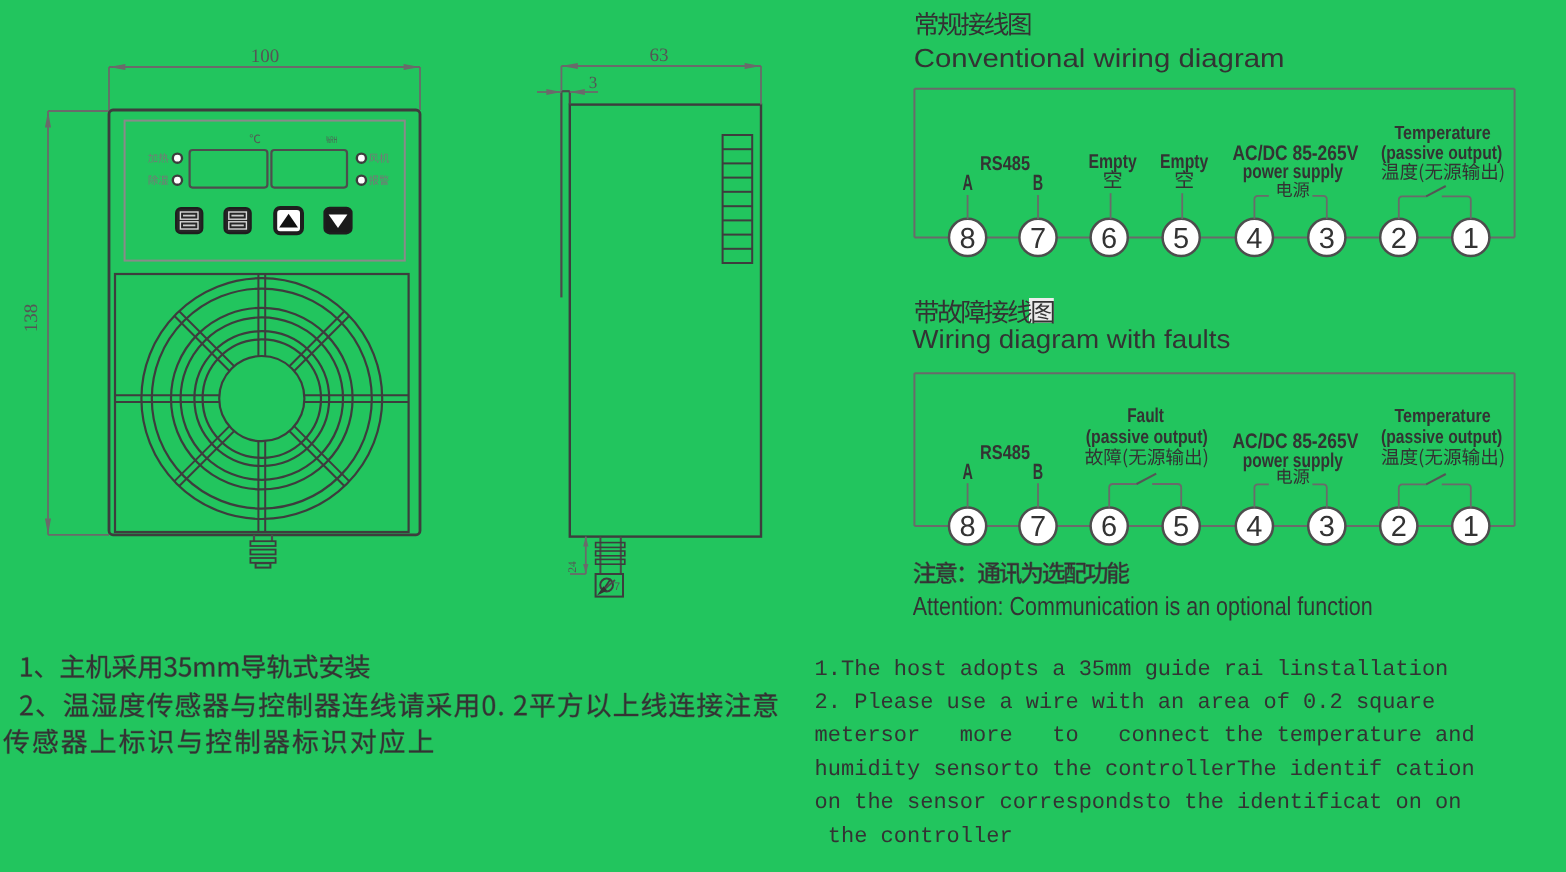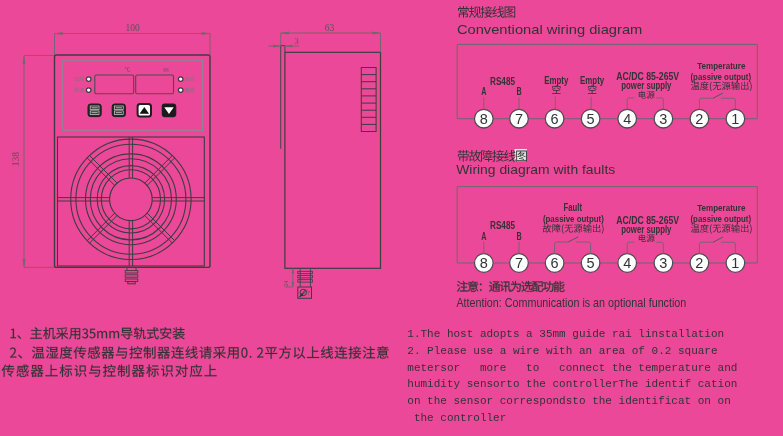--- a/index.html
+++ b/index.html
@@ -1,16 +1,16 @@
 <!DOCTYPE html>
 <html><head>
 <meta charset="utf-8">
 <style>
   html,body { margin:0; padding:0; background:#ffffff; }
-  #page { position:relative; width:783px; height:436px; background:#ec4899; overflow:hidden; }
+  #page { position:relative; width:783px; height:436px; background:#22c55e; overflow:hidden; }
 </style>
 </head>
 <body>
 <div id="page">
 <svg width="783" height="436" viewBox="0 0 783 436">
 <line x1="54.5" y1="33.5" x2="210.0" y2="33.5" stroke="#6a6a6a" stroke-width="0.9"></line>
 <line x1="54.5" y1="33.5" x2="54.5" y2="55.0" stroke="#6a6a6a" stroke-width="0.9"></line>
 <line x1="210.0" y1="33.5" x2="210.0" y2="55.0" stroke="#6a6a6a" stroke-width="0.9"></line>
 <path d="M54.5,33.5 L62.7,32.0 L62.7,35.0 Z" fill="#6a6a6a"></path>
 <path d="M210.0,33.5 L201.8,35.0 L201.8,32.0 Z" fill="#6a6a6a"></path>

